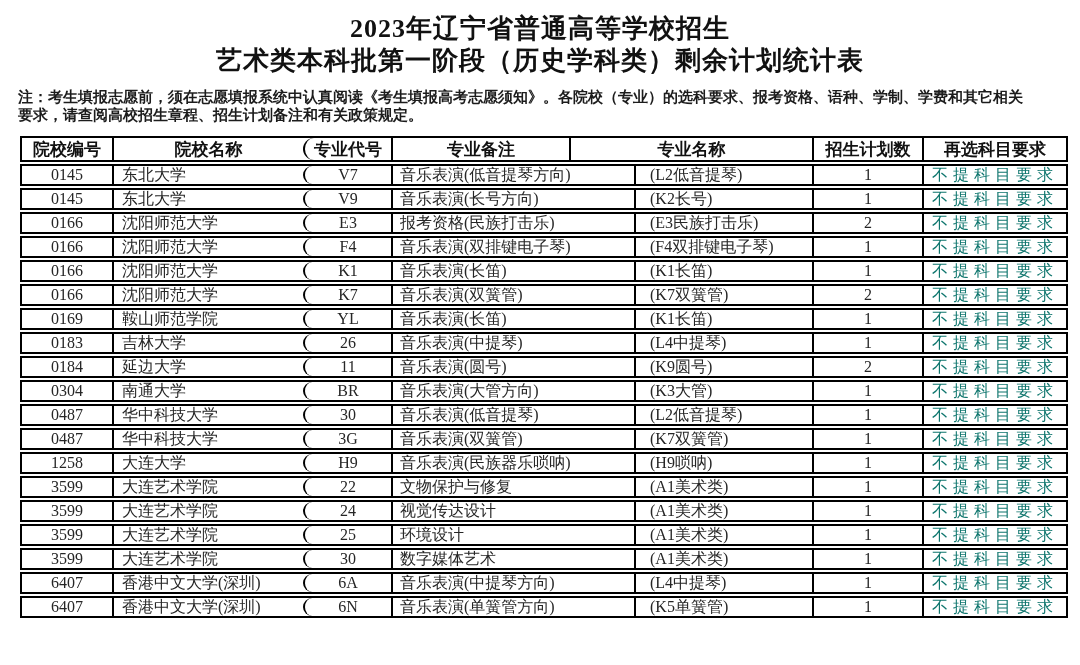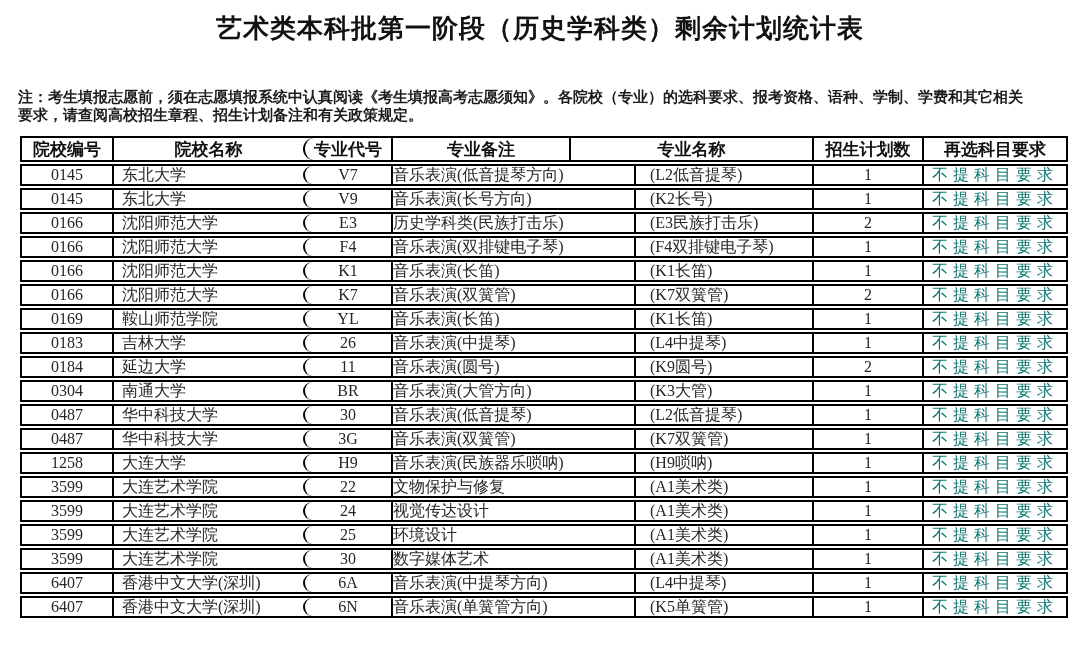--- a/index.html
+++ b/index.html
@@ -68,21 +68,21 @@
     justify-content: center;
     white-space: nowrap;
     overflow: hidden;
     font-size: 16px;
     color: #262626;
   }
   .cell:first-child { border-left: none; }
   .c1 { width: 90px; border-radius: 9px; }
   .c2 { width: 191px; justify-content: flex-start; padding-left: 8px; }
   .c3 { width: 88px; border-radius: 11px; }
-  .c4 { width: 243px; justify-content: flex-start; }
+  .c4 { width: 243px; justify-content: flex-start; padding-left: 7px; }
   .c5 { width: 178px; justify-content: flex-start; padding-left: 14px; }
   .c6 { width: 110px; }
   .c7 { flex: 1; }
   .trow .c7:not(.hcell) {
     letter-spacing: 5px;
     color: #0f766e;
   }
   .hcell {
     font-family: "Liberation Sans", sans-serif;
     font-size: 17px;
@@ -92,20 +92,21 @@
     padding-left: 0;
     letter-spacing: 0;
   }
 </style>
 </head>
 <body>
 
 <div class="page">
 
   <div class="title-block">
+    <div class="title-line">2023年辽宁省普通高等学校招生</div>
     <div class="title-line">艺术类本科批第一阶段（历史学科类）剩余计划统计表</div>
   </div>
 
   <div class="note">
     <span>注：考生填报志愿前，须在志愿填报系统中认真阅读《考生填报高考志愿须知》。各院校（专业）的选科要求、报考资格、语种、学制、学费和其它相关</span><br>
     <span>要求，请查阅高校招生章程、招生计划备注和有关政策规定。</span>
   </div>
 
   <div class="table" id="plans-table">
     <div class="trow header" id="header-row">
@@ -133,21 +134,21 @@
         <div class="cell c3">V9</div>
         <div class="cell c4">音乐表演(长号方向)</div>
         <div class="cell c5">(K2长号)</div>
         <div class="cell c6">1</div>
         <div class="cell c7">不提科目要求</div>
       </div>
       <div class="trow">
         <div class="cell c1">0166</div>
         <div class="cell c2">沈阳师范大学</div>
         <div class="cell c3">E3</div>
-        <div class="cell c4">历史学科类(民族打击乐)</div>
+        <div class="cell c4">报考资格(民族打击乐)</div>
         <div class="cell c5">(E3民族打击乐)</div>
         <div class="cell c6">2</div>
         <div class="cell c7">不提科目要求</div>
       </div>
       <div class="trow">
         <div class="cell c1">0166</div>
         <div class="cell c2">沈阳师范大学</div>
         <div class="cell c3">F4</div>
         <div class="cell c4">音乐表演(双排键电子琴)</div>
         <div class="cell c5">(F4双排键电子琴)</div>

